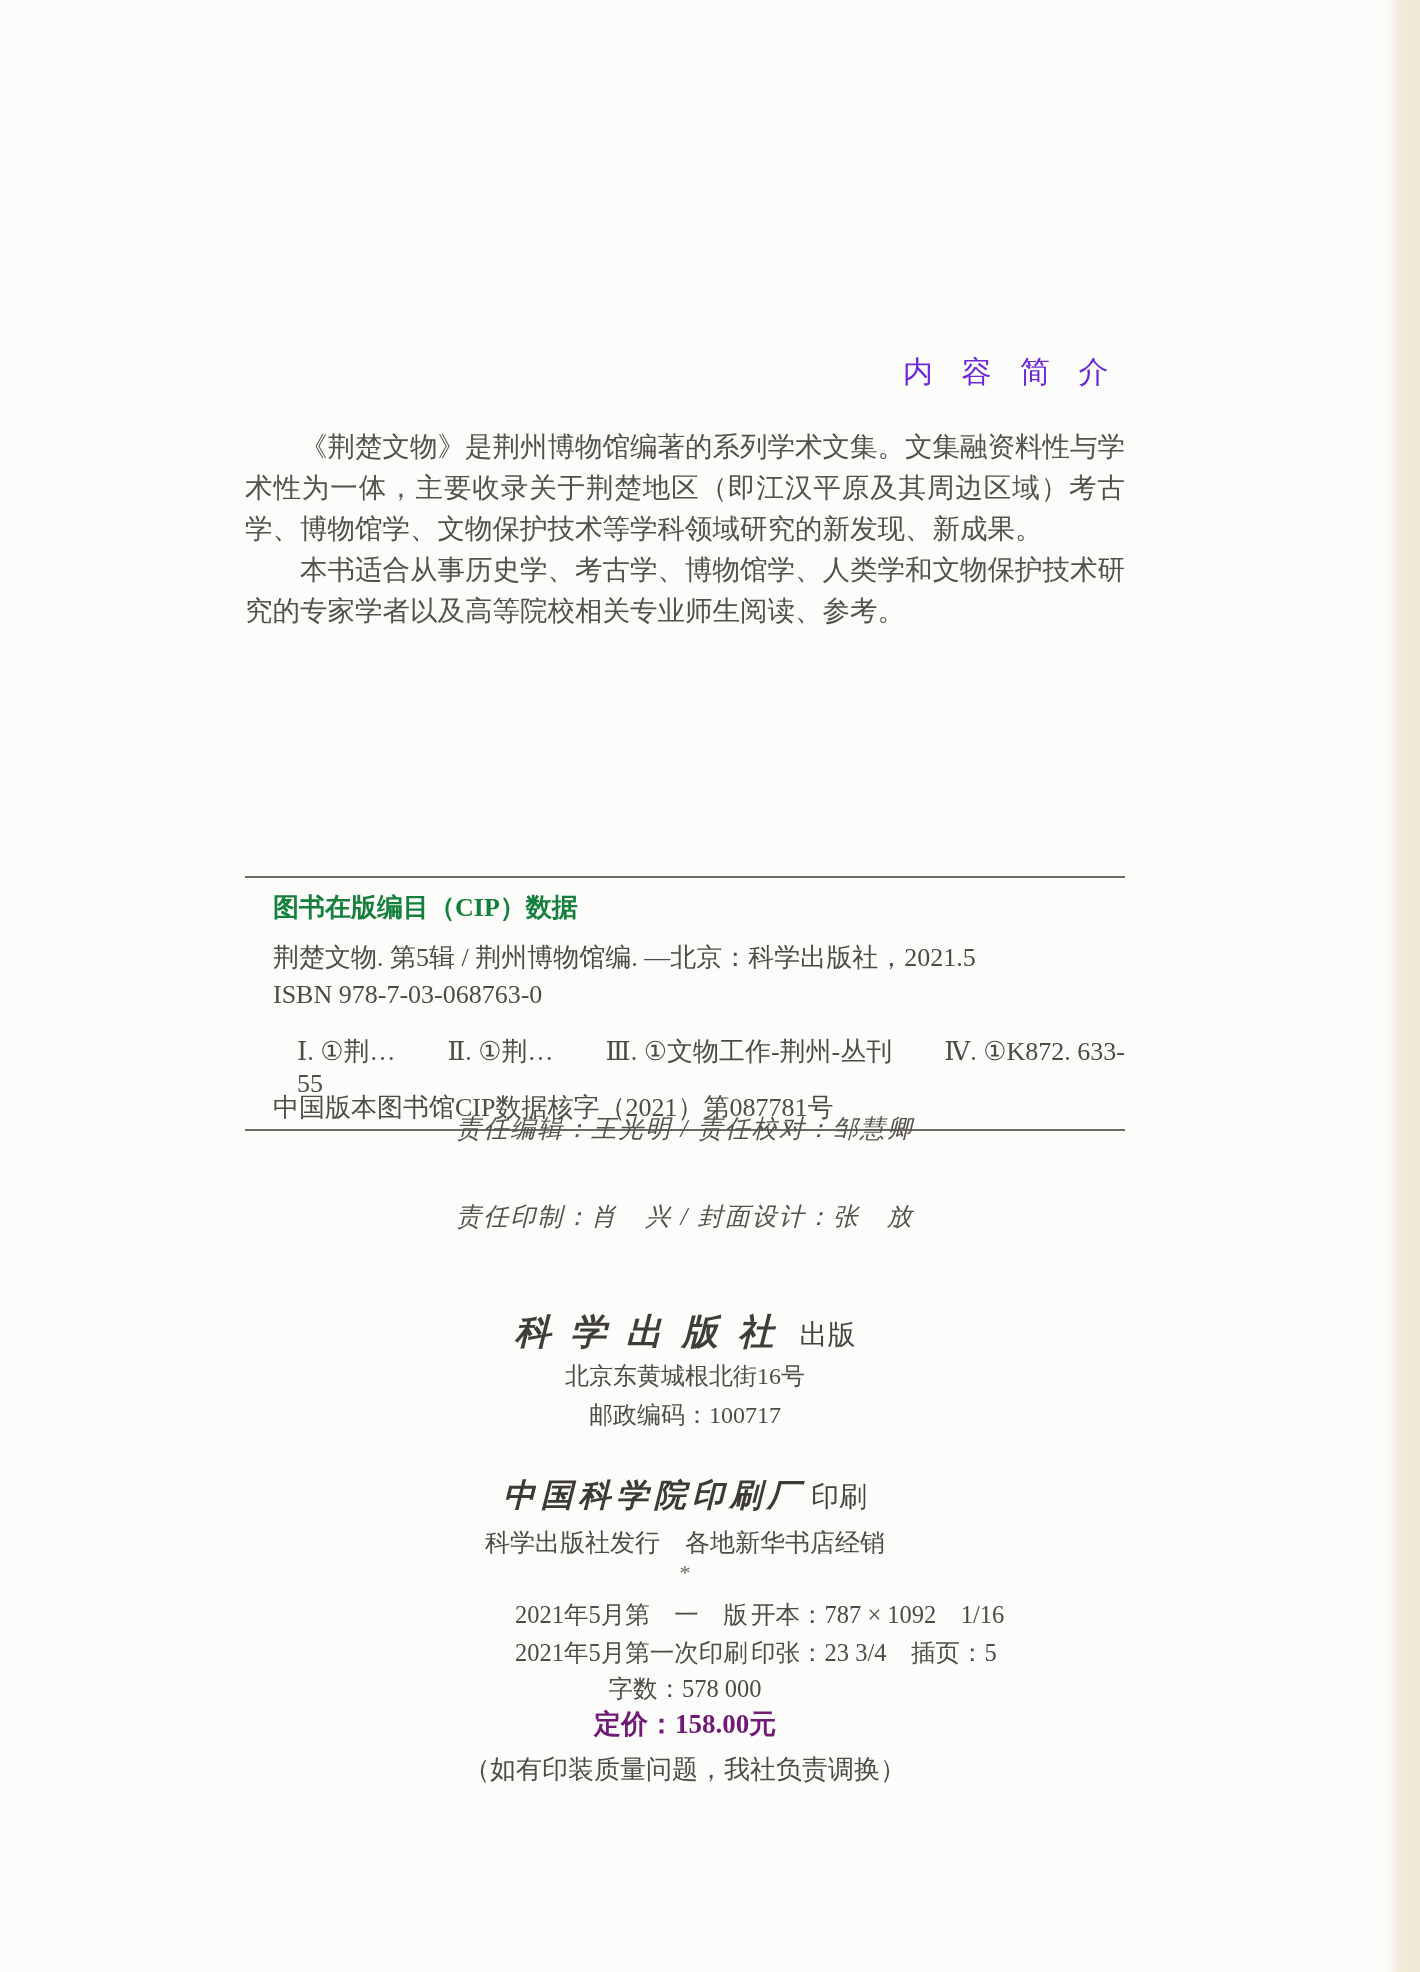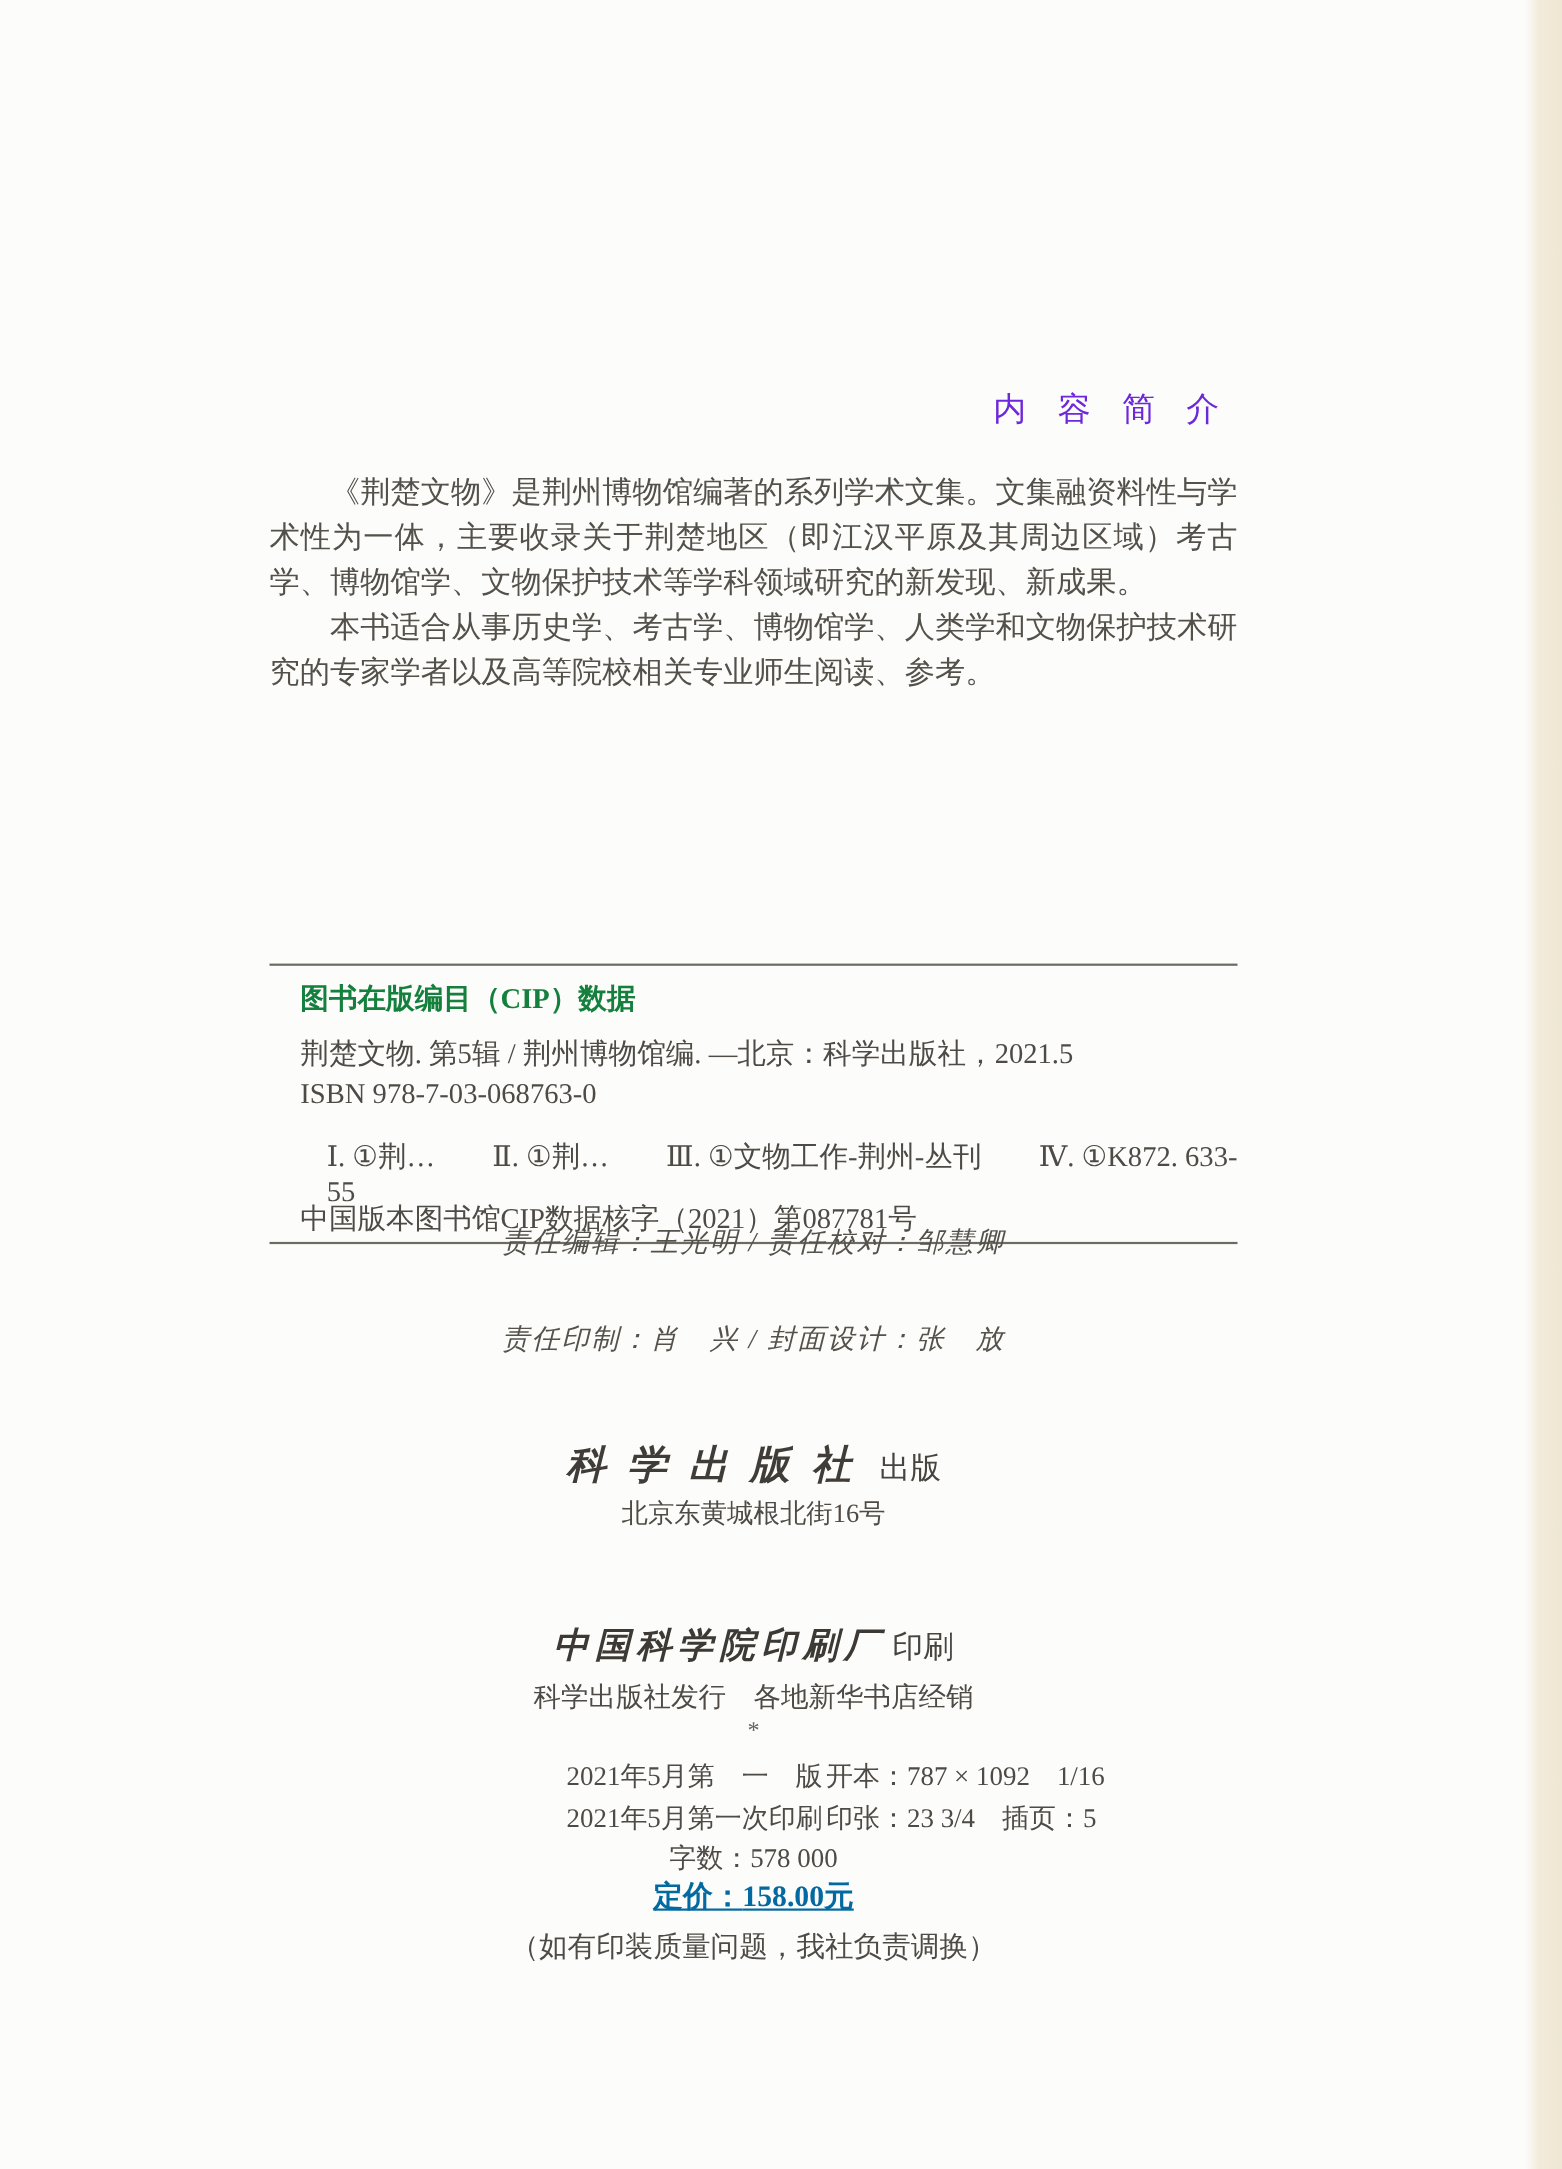--- a/index.html
+++ b/index.html
@@ -67,21 +67,21 @@
   .printer-line { top: 1474px; font-size: 28px; color: #47443f; }
   .distribution { top: 1526px; font-size: 25px; }
   .star-sep     { top: 1560px; font-size: 22px; color: #6a675f; }
   .edition-row {
     position: absolute; left: 270px; font-size: 24.5px; white-space: nowrap;
   }
   .edition-row .col-left { display: inline-block; width: 236px; white-space: nowrap; }
   .edition-row1 { top: 1598px; }
   .edition-row2 { top: 1636px; }
   .word-count   { top: 1672px; font-size: 24.5px; }
-  .price-line   { top: 1706px; font-size: 27px; font-weight: bold; color: #0369a1; text-decoration: underline; }
+  .price-line   { top: 1706px; font-size: 27px; font-weight: bold; color: #701a75; }
   .notice-line  { top: 1752px; font-size: 26px; color: #4e4b46; }
 </style>
 </head>
 <body>
 
 <div class="page">
   <div class="edge-band"></div>
 
   <div class="content">
 
@@ -100,20 +100,21 @@
       <div class="cip-registry">中国版本图书馆CIP数据核字（2021）第087781号</div>
     </div>
 
     <div class="credits-line1">责任编辑：王光明 / 责任校对：邹慧卿</div>
     <div class="credits-line2">责任印制：肖　兴 / 封面设计：张　放</div>
 
     <div class="centered pub-name-line">
       <span class="brush">科学出版社</span><span class="pub-suffix">出版</span>
     </div>
     <div class="centered pub-address">北京东黄城根北街16号</div>
+    <div class="centered pub-postcode">邮政编码：100717</div>
 
     <div class="centered printer-line">
       <span class="brush-printer">中国科学院印刷厂</span><span class="pub-suffix">印刷</span>
     </div>
     <div class="centered distribution">科学出版社发行　各地新华书店经销</div>
     <div class="centered star-sep">*</div>
 
     <div class="edition-row edition-row1">
       <span class="col-left">2021年5月第　一　版</span><span>开本：787 × 1092　1/16</span>
     </div>

